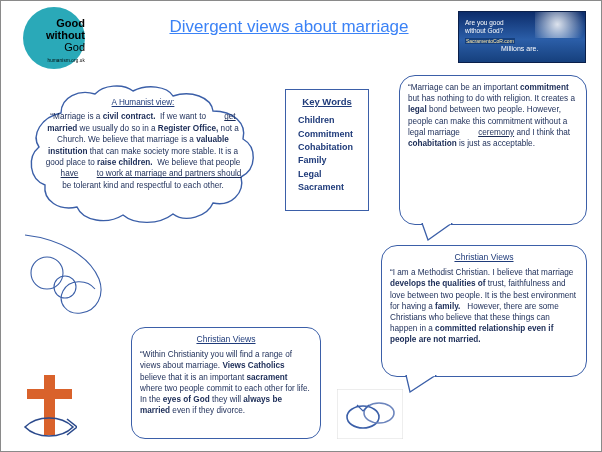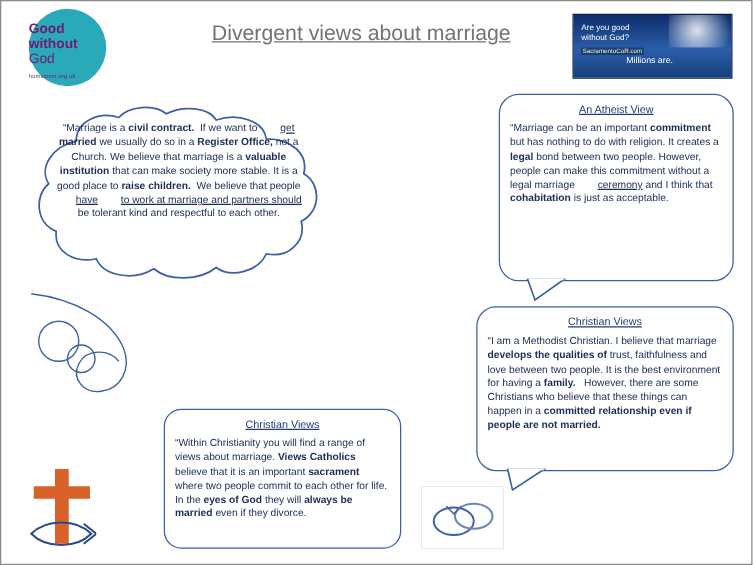--- a/index.html
+++ b/index.html
@@ -23,36 +23,36 @@
   }
 
   
   .title {
     position: absolute;
     left: 128px;
     top: 16px;
     width: 320px;
     text-align: center;
     font-size: 17px;
-    color: #737373;
+    color: #3b82f6;
     text-decoration: underline;
     font-family: "Liberation Sans", sans-serif;
   }
 
   
   .logo {
     position: absolute;
     left: 22px;
     top: 6px;
     width: 62px;
     height: 62px;
     border-radius: 50%;
     background: #2aa9b8;
-    color: #701a75;
-    text-align: left;
+    color: #000000;
+    text-align: right;
     box-sizing: border-box;
     padding-top: 10px;
   }
   .logo .l1 {
     font-size: 11px;
     font-weight: bold;
     line-height: 12px;
   }
   .logo .l2 {
     font-size: 11px;
@@ -294,33 +294,44 @@
   </div>
 
   <div id="humanist" class="bubble">
     <svg class="cloudbody" viewBox="0 0 236 148">
       <path d="M36 30 C36 14 54 6 70 11 C78 2 98 0 108 8 C122 1 142 3 148 13 C166 7 186 14 188 28
                C208 28 222 40 218 56 C232 64 232 86 216 94 C220 110 206 124 188 120
                C182 134 160 140 148 131 C134 142 110 142 98 132 C82 142 58 138 52 124
                C34 128 18 118 20 102 C4 96 2 74 14 64 C6 52 16 34 36 30 Z" fill="#ffffff" stroke="#3b5fa8" stroke-width="1.4"></path>
     </svg>
     <div class="inner">
+      <div style="text-decoration:underline;color:#1f3b7a;margin-bottom:3px;">A Humanist view:</div>
       <div>“Marriage is a <b>civil contract.</b>&nbsp; If we want to <u>get</u> <b>married</b> we usually do so in a <b>Register Office,</b> not a Church. We believe that marriage is a <b>valuable institution</b> that can make society more stable. It is a good place to <b>raise children.</b>&nbsp; We believe that people <u>have</u> <u>to work at marriage and partners should</u> be tolerant kind and respectful to each other.</div>
     </div>
   </div>
 
   <svg class="swirl" viewBox="0 0 110 90">
     <path d="M6 6 C40 10 70 26 80 50 C86 66 78 82 62 84 C48 86 38 74 44 62 C50 50 68 50 76 60" fill="none" stroke="#3b5fa8" stroke-width="1.1"></path>
     <circle cx="28" cy="44" r="16" fill="none" stroke="#3b5fa8" stroke-width="1.1"></circle>
     <circle cx="46" cy="58" r="11" fill="none" stroke="#3b5fa8" stroke-width="1.1"></circle>
   </svg>
 
+  <div id="keywords" class="bubble">
+    <div class="kh">Key Words</div>
+    <ul>
+      <li>Children</li>
+      <li>Commitment</li>
+      <li>Cohabitation</li>
+      <li>Family</li>
+      <li>Legal</li>
+      <li>Sacrament</li>
+    </ul>
+  </div>
 
   <div id="atheist" class="bubble round">
-    <div class="bhead">An Atheist View</div>
     <div class="btext">“Marriage can be an important <b>commitment</b> but has nothing to do with religion. It creates a <b>legal</b> bond between two people. However, people can make this commitment without a legal marriage <u>ceremony</u> and I think that <b>cohabitation</b> is just as acceptable.</div>
     <svg class="tailpoly" viewBox="0 0 34 18">
       <path d="M2 0 L32 0 L8 17 Z" fill="#ffffff" stroke="#3b5fa8" stroke-width="1.3"></path>
       <path d="M3 0 L31 0" stroke="#ffffff" stroke-width="2.4"></path>
     </svg>
   </div>
 
   <div id="christian-right" class="bubble round">
     <div class="bhead">Christian Views</div>
     <div class="btext">“I am a Methodist Christian. I believe that marriage <b>develops the qualities of</b> trust, faithfulness and love between two people. It is the best environment for having a <b>family.</b>&nbsp;&nbsp; However, there are some Christians who believe that these things can happen in a <b>committed relationship even if people are not married.</b></div>

